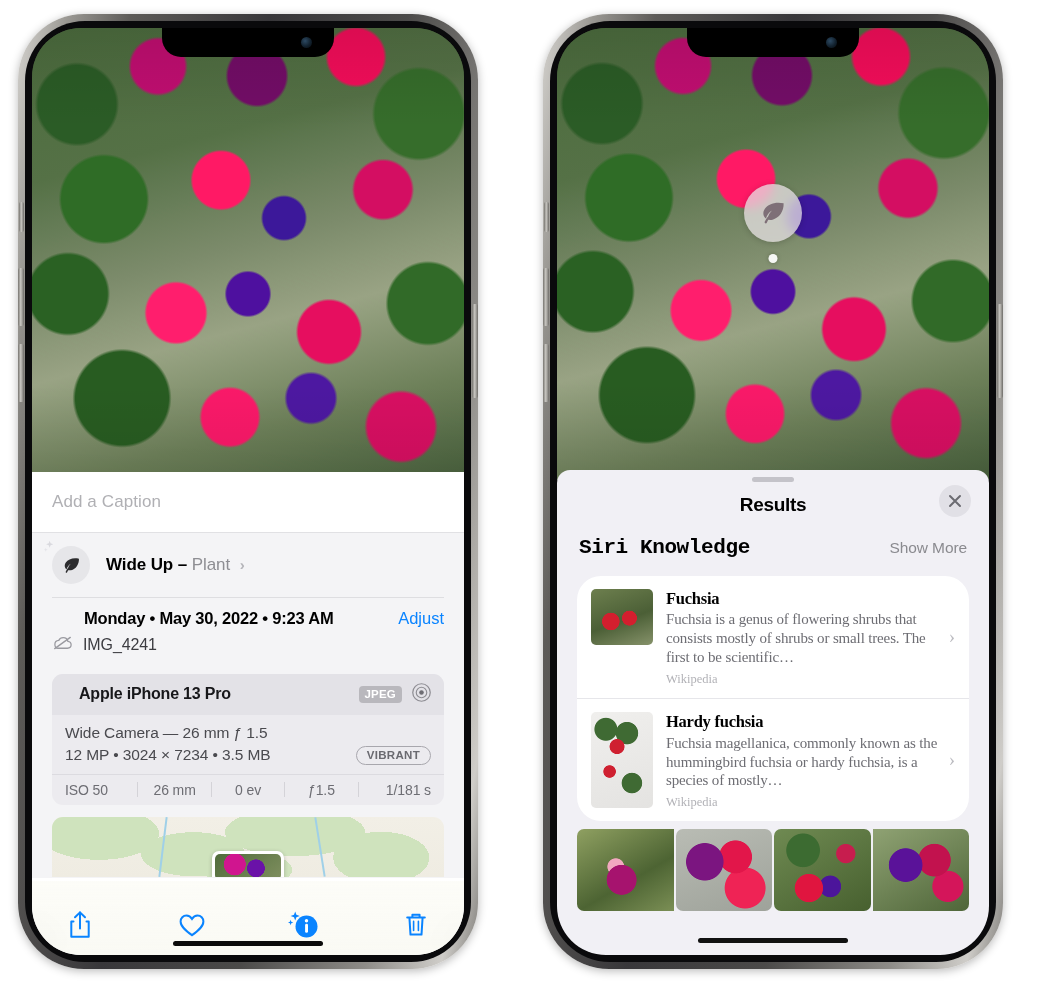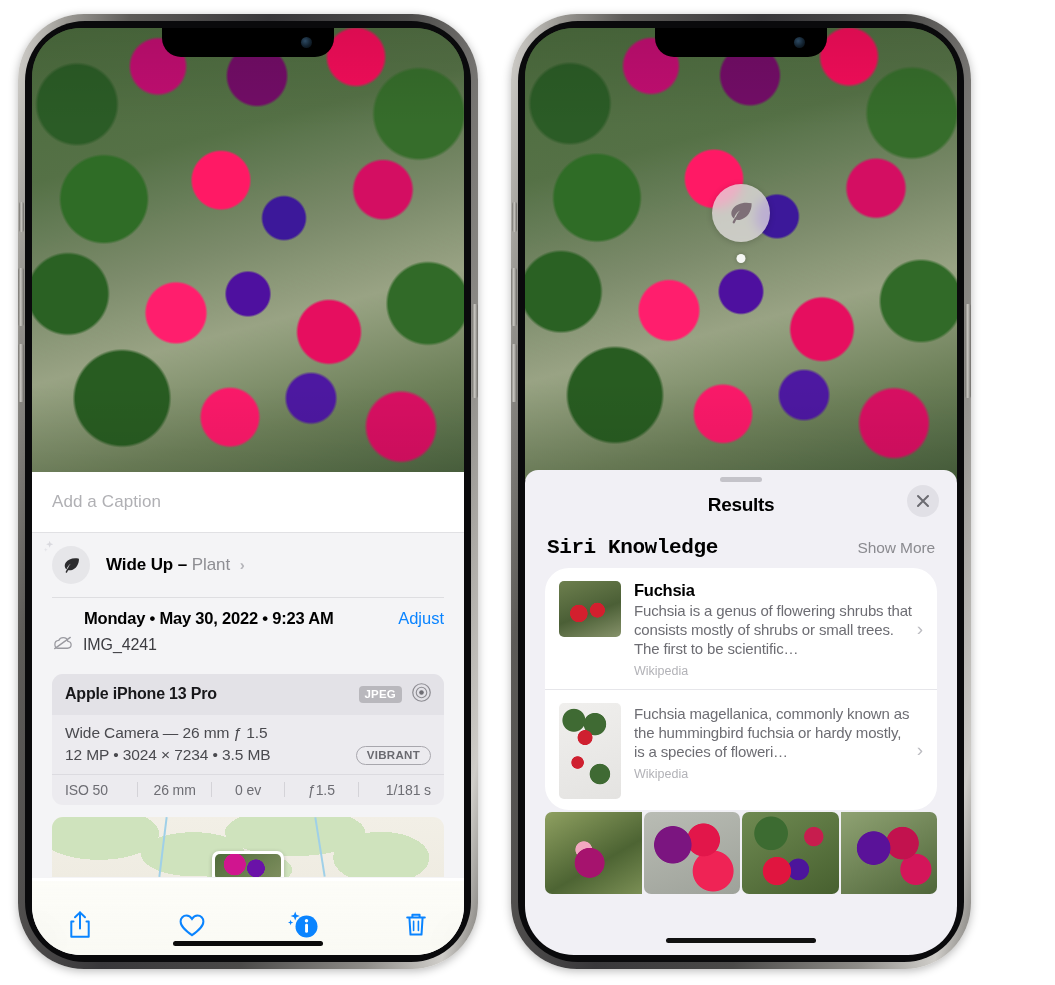--- a/index.html
+++ b/index.html
@@ -2,21 +2,21 @@
 <html><head>
 <meta charset="utf-8">
 <style>
   html,body{margin:0;padding:0;background:#ffffff;}
   body{width:1055px;height:985px;font-family:"Liberation Sans",sans-serif;overflow:hidden;}
   .stage{position:relative;width:1055px;height:794px;}
 
   
   .phone{position:absolute;top:14px;width:460px;height:955px;}
   .phone.left{left:18px;}
-  .phone.right{left:511px;}
+  .phone.right{left:543px;}
   .frame-outer{position:absolute;inset:0;border-radius:66px;
     background:linear-gradient(100deg,#d8d6d2 0%,#9a9893 8%,#5d5b58 18%,#38373a 40%,#4b4a49 62%,#8e8c88 82%,#cfcdc9 94%,#7d7b77 100%);
     box-shadow:0 2px 10px rgba(0,0,0,.28);}
   .frame-inner{position:absolute;left:7px;top:7px;right:7px;bottom:7px;border-radius:60px;background:#0a0a0c;}
   .screen{position:absolute;left:14px;top:14px;right:14px;bottom:14px;border-radius:49px;overflow:hidden;background:#000;}
 
   .notch{position:absolute;left:50%;transform:translateX(-50%);top:0;width:172px;height:29px;
     background:#000;border-radius:0 0 19px 19px;z-index:40;}
   .notch .cam{position:absolute;right:22px;top:9px;width:11px;height:11px;border-radius:50%;
     background:radial-gradient(circle at 38% 36%,#2d4a63 0%,#12212e 55%,#05090d 100%);}
@@ -80,21 +80,21 @@
 
   .meta{background:#f4f4f6;padding:0 20px 8px;}
   .meta .hr{height:.5px;background:#dedee1;margin:0 0 11px;}
   .date-row{display:flex;align-items:baseline;justify-content:space-between;}
   .date-txt{font-size:16.5px;color:#000;font-weight:700;letter-spacing:-.2px;margin-left:32px;}
   .adjust{font-size:16.5px;color:#0a84ff;}
   .fname-row{display:flex;align-items:center;gap:9px;margin-top:7px;}
   .fname{font-size:16px;color:#3c3c41;letter-spacing:-.1px;}
 
   .exif{margin:11px 20px 0;background:#ecebef;border-radius:11px;overflow:hidden;}
-  .exif-head{display:flex;align-items:center;justify-content:space-between;padding:8px 12px 8px 13px;background:#e3e2e7;}
+  .exif-head{display:flex;align-items:center;justify-content:space-between;padding:8px 12px 8px 27px;background:#e3e2e7;}
   .exif-dev{font-size:16px;font-weight:700;color:#17171a;letter-spacing:-.2px;}
   .exif-head .right{display:flex;align-items:center;gap:9px;}
   .tag-jpeg{background:#b9b8bd;color:#fff;font-size:11.5px;font-weight:700;border-radius:4px;padding:2.5px 6px;letter-spacing:.2px;}
   .exif-body{padding:9px 13px 9px;}
   .exif-l1{font-size:15.5px;color:#4a4a4f;letter-spacing:-.1px;}
   .exif-l2row{display:flex;align-items:center;justify-content:space-between;margin-top:4px;}
   .exif-l2{font-size:15.5px;color:#4a4a4f;letter-spacing:-.1px;}
   .tag-vib{border:1.2px solid #a8a7ad;color:#6a6a70;border-radius:11px;font-size:11.5px;font-weight:600;padding:2.5px 10px;letter-spacing:.3px;}
   .exif-foot{display:flex;align-items:center;border-top:.5px solid #dcdbe0;padding:7px 10px;}
   .exif-foot .cell{flex:1;text-align:center;font-size:14px;color:#6d6d73;letter-spacing:-.1px;}
@@ -129,21 +129,21 @@
   .grabber{width:42px;height:5px;border-radius:3px;background:#c4c3c9;margin:7px auto 0;}
   .sheet-head{position:relative;height:46px;display:flex;align-items:center;justify-content:center;}
   .sheet-title{font-size:19px;font-weight:700;color:#000;letter-spacing:-.3px;}
   .close-btn{position:absolute;right:18px;top:3px;width:32px;height:32px;border-radius:50%;background:#e1e0e6;
     display:flex;align-items:center;justify-content:center;}
 
   .sec-head{display:flex;align-items:baseline;justify-content:space-between;padding:8px 22px 9px;}
   .sec-title{font-size:21px;font-weight:700;color:#000;letter-spacing:-.4px;font-family:Liberation Mono, monospace;}
   .sec-more{font-size:15.5px;color:#8a8a8f;letter-spacing:-.1px;}
 
-  .card{margin:0 20px;background:#fff;border-radius:24px;overflow:hidden;}
+  .card{margin:8px 20px;background:#fff;border-radius:24px;overflow:hidden;font-family:Liberation Serif, serif;}
   .kr{display:flex;align-items:flex-start;padding:13px 12px 11px 14px;gap:13px;position:relative;}
   .kr + .kr{border-top:.5px solid #e6e6ea;margin-left:0;}
   .kr-thumb{width:62px;height:56px;border-radius:5px;flex:none;overflow:hidden;}
   .kr-thumb.tall{height:96px;}
   .kr-body{flex:1;min-width:0;padding-right:12px;}
   .kr-title{font-size:16.5px;font-weight:700;color:#000;letter-spacing:-.25px;line-height:1.18;}
   .kr-desc{font-size:15px;color:#6d6d73;line-height:1.26;margin-top:2px;letter-spacing:-.15px;}
   .kr-src{font-size:12.5px;color:#b2b2b7;margin-top:5px;}
   .kr-chev{align-self:center;color:#bcbcc1;font-size:19px;font-weight:500;position:absolute;right:14px;top:50%;transform:translateY(-50%);}
 
@@ -387,21 +387,22 @@
             <span class="kr-body">
               <span class="kr-title" style="display:block">Fuchsia</span>
               <span class="kr-desc" style="display:block">Fuchsia is a genus of flowering shrubs that consists mostly of shrubs or small trees. The first to be scientific…</span>
               <span class="kr-src" style="display:block">Wikipedia</span>
             </span>
             <span class="kr-chev">›</span>
           </div>
           <div class="kr">
             <span class="kr-thumb tall thumb-b"></span>
             <span class="kr-body">
-              <span class="kr-desc" style="display:block">Fuchsia magellanica, commonly known as the hummingbird fuchsia or hardy mostly, is a species of floweri…</span>
+              <span class="kr-title" style="display:block">Hardy fuchsia</span>
+              <span class="kr-desc" style="display:block">Fuchsia magellanica, commonly known as the hummingbird fuchsia or hardy fuchsia, is a species of mostly…</span>
               <span class="kr-src" style="display:block">Wikipedia</span>
             </span>
             <span class="kr-chev">›</span>
           </div>
         </div>
 
 
         <div class="web-grid">
           <span class="web-cell w1"></span>
           <span class="web-cell w2"></span>

